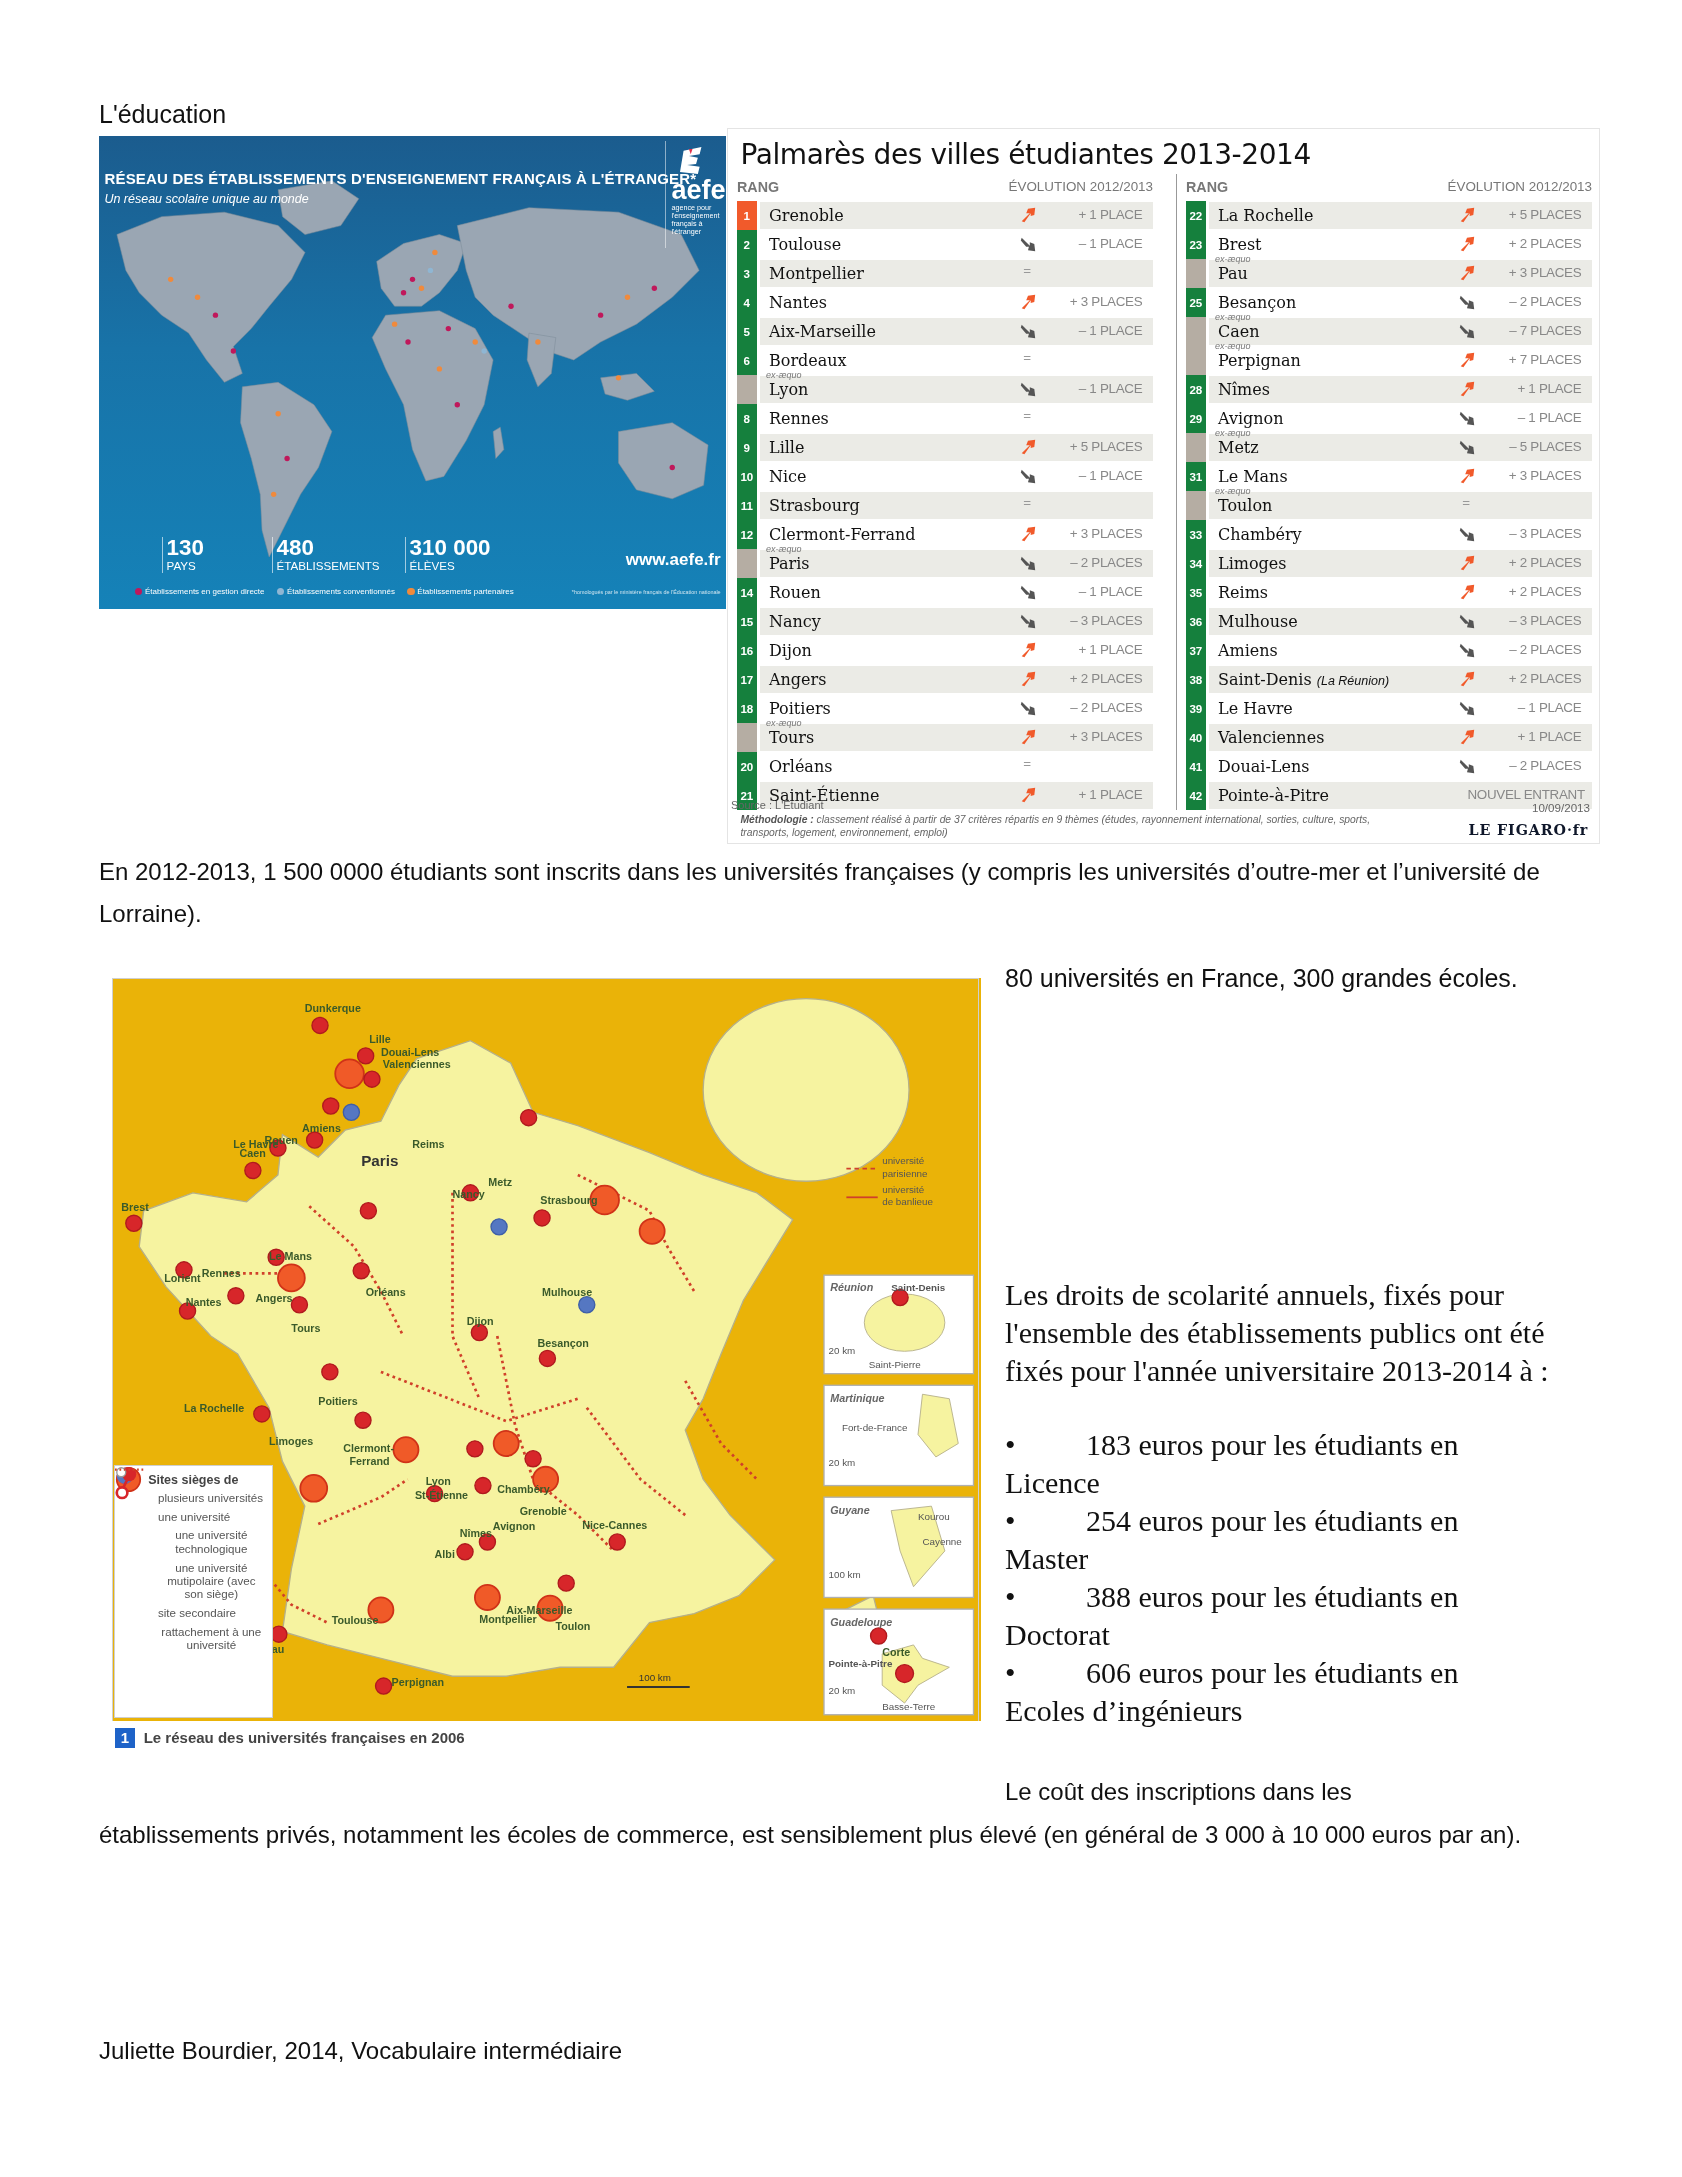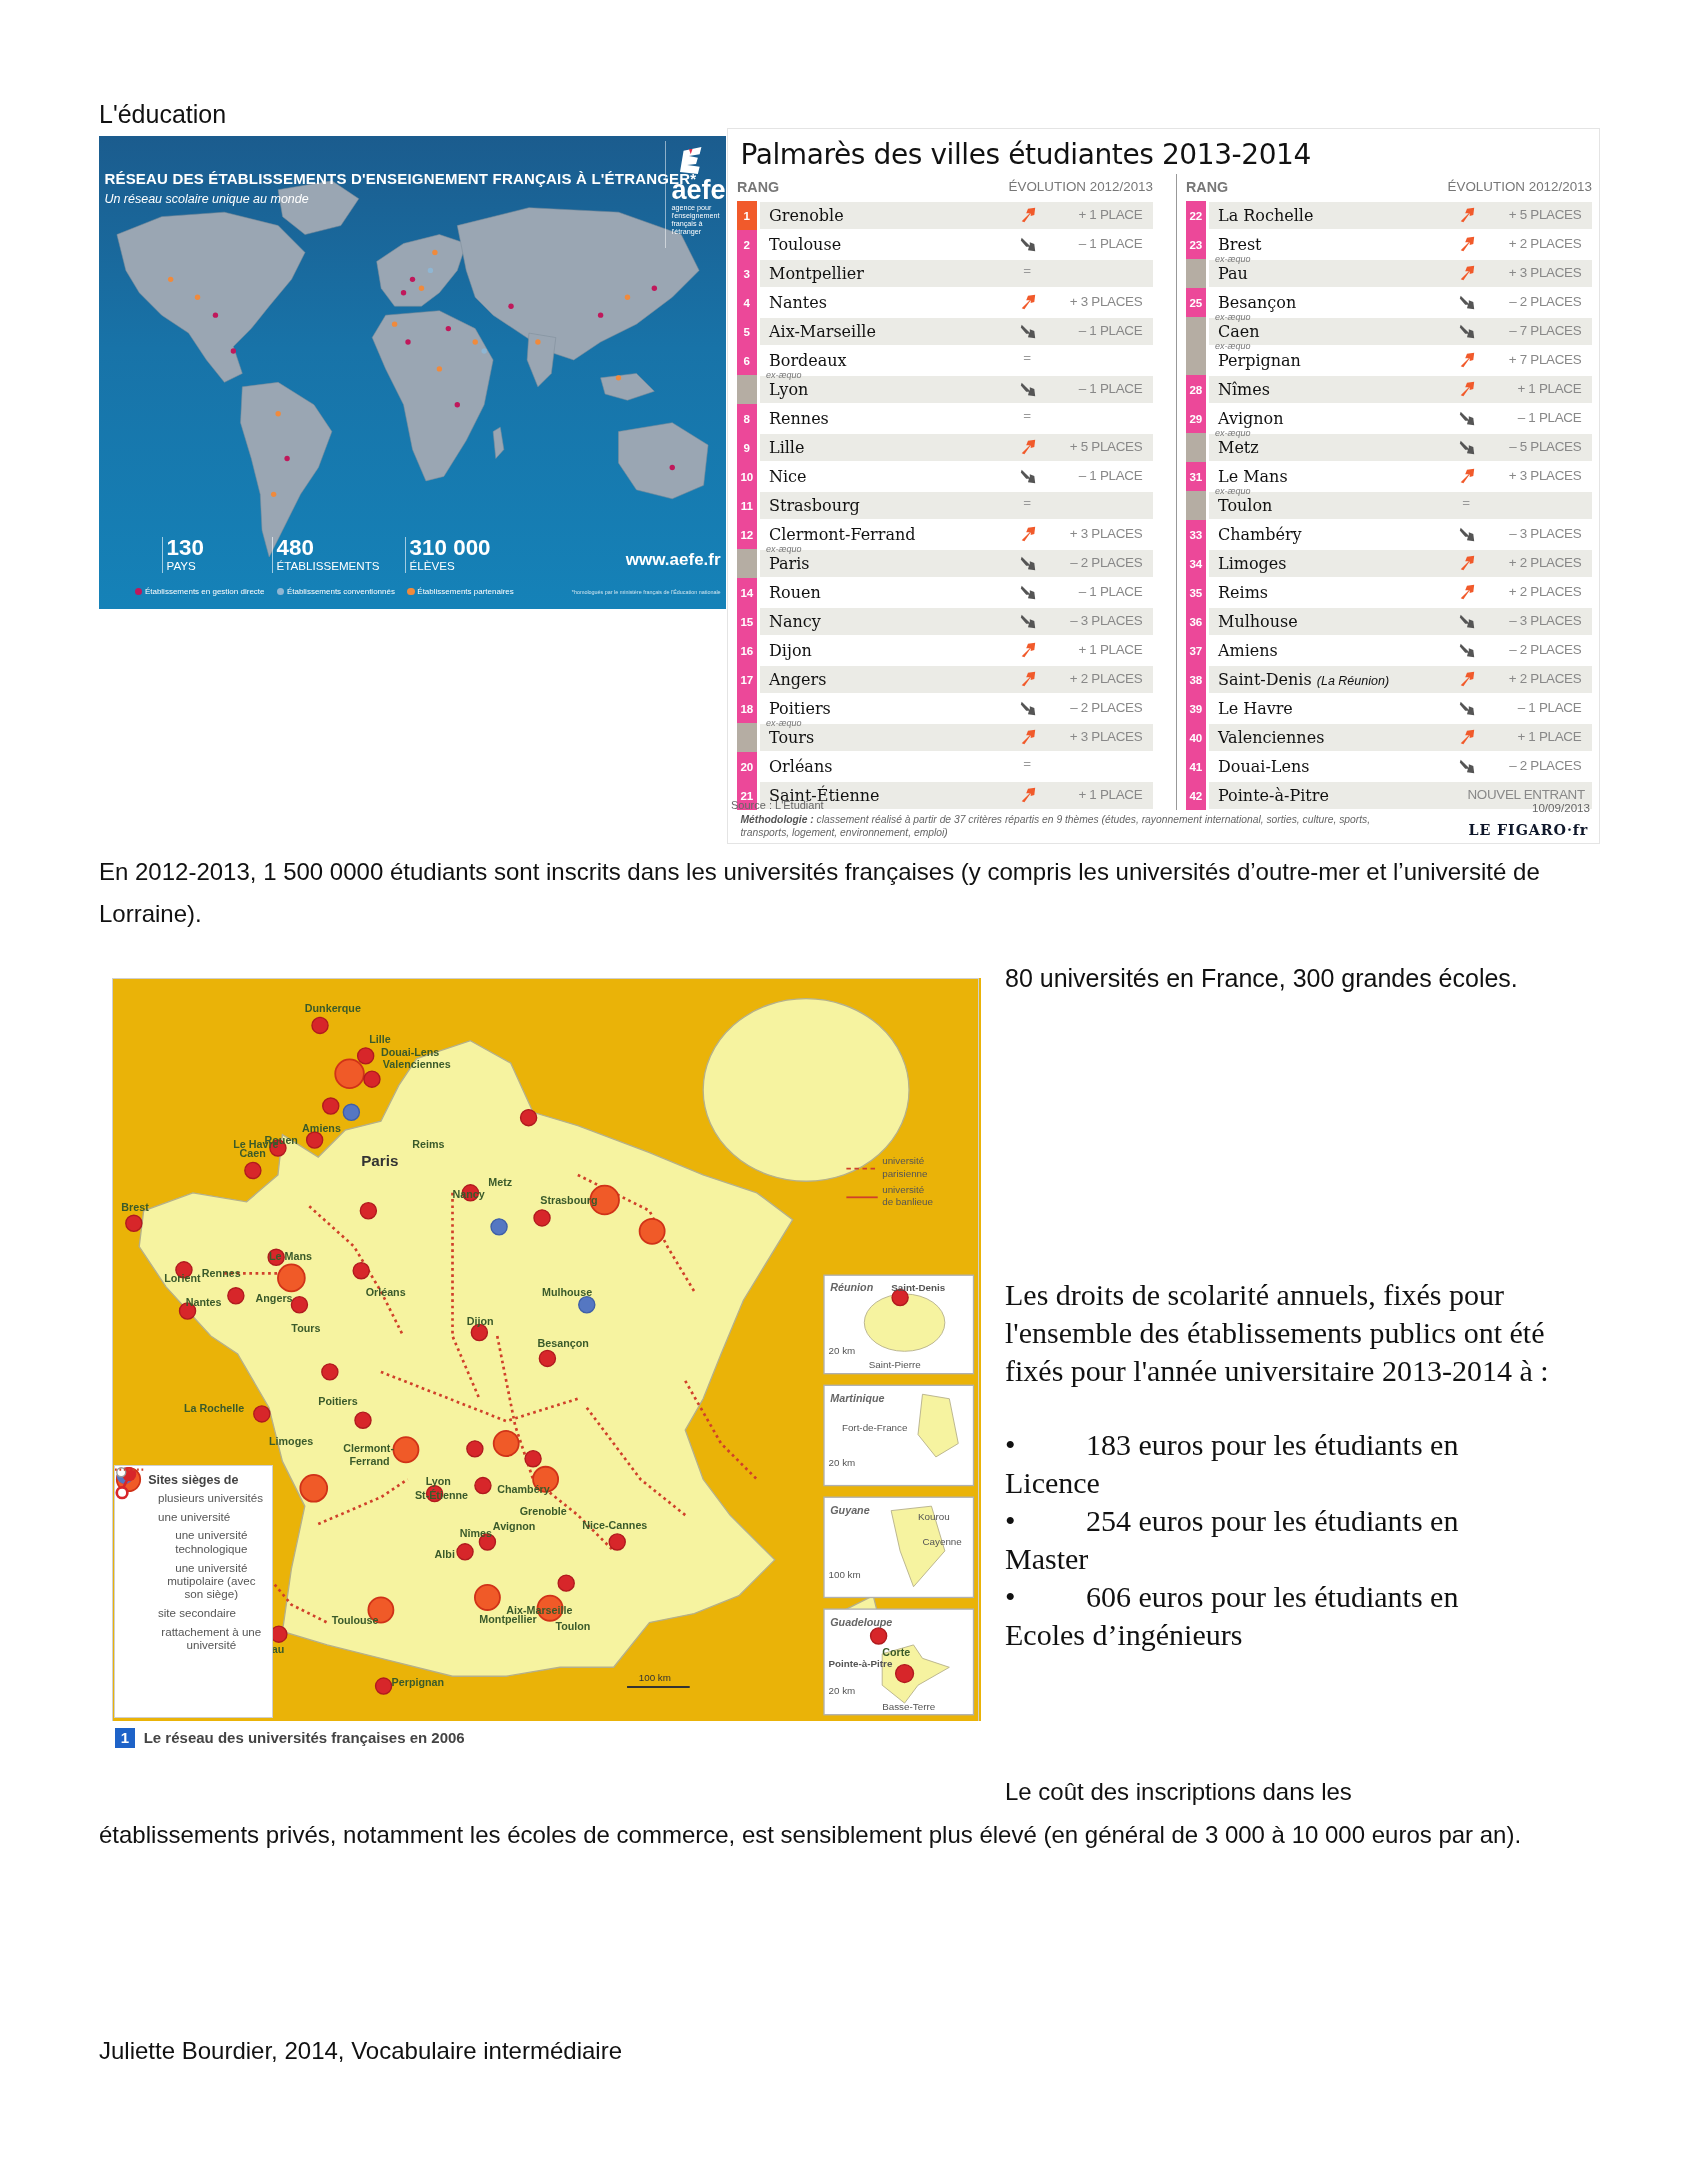--- a/index.html
+++ b/index.html
@@ -32,21 +32,21 @@
   #palmares .ptitle { position: absolute; left: 12.5px; top: 9px; font-size: 28px; color: #111; font-family: "DejaVu Sans", sans-serif; letter-spacing: -0.4px; }
   .col { position: absolute; top: 45px; width: 416px; }
   .col.left { left: 9px; }
   .col.right { left: 448px; border-left: 1.8px solid #999; padding-left: 9px; }
   .colhead { height: 27px; position: relative; }
   .colhead .rang { position: absolute; left: 0; top: 5.4px; font-size: 14.3px; font-weight: bold; color: #777; }
   .colhead .evo { position: absolute; right: 0; top: 5.4px; font-size: 13.4px; color: #777; padding-left: 39px; }
   .row { position: relative; height: 29px; }
   .row.shade .bg { background: #ebebe6; }
   .row .bg { position: absolute; left: 23px; right: 0; top: 0.9px; bottom: 0.9px; }
-  .row .rk { position: absolute; left: 0; top: 0; width: 19.7px; height: 29px; background: #ec4899; color: #fff;
+  .row .rk { position: absolute; left: 0; top: 0; width: 19.7px; height: 29px; background: #15803d; color: #fff;
     font-size: 11.6px; font-weight: bold; text-align: center; line-height: 29px; }
   .row .rk.first { background: #f15a2b; }
   .row .rk.cont { background: #b5ada3; }
   .row .city { position: absolute; left: 32px; top: 5.4px; font-size: 16px; font-family: "DejaVu Serif", serif; color: #111; }
   .row .city i { font-family: "Liberation Sans", sans-serif; font-size: 12.5px; }
   .row .exq { position: absolute; left: 29px; top: -5.4px; font-size: 9px; font-style: italic; color: #777; }
   .row .arrow { position: absolute; right: 116px; top: 5.4px; width: 18px; height: 18px; }
   .row .eq { position: absolute; right: 122px; top: 3.6px; font-size: 13.4px; color: #999; }
   .row .chg { position: absolute; right: 10.7px; top: 6.3px; font-size: 13.4px; color: #888; letter-spacing: -0.3px; }
   .row .chg.wide { right: 7.2px; }
@@ -798,20 +798,21 @@
 
 <div id="right-text">
   <div class="rp">80 universités en France, 300 grandes écoles.</div>
 </div>
 
 <div id="fees">
   <div class="intro">Les droits de scolarité annuels, fixés pour l'ensemble des établissements publics ont été fixés pour l'année universitaire 2013-2014 à :</div>
   <ul>
     <li><span class="b">•</span><span>183 euros pour les étudiants en</span><br><span>Licence</span></li>
     <li><span class="b">•</span><span>254 euros pour les étudiants en</span><br><span>Master</span></li>
+    <li><span class="b">•</span><span>388 euros pour les étudiants en</span><br><span>Doctorat</span></li>
     <li><span class="b">•</span><span>606 euros pour les étudiants en</span><br><span>Ecoles d’ingénieurs</span></li>
   </ul>
 </div>
 
 <div class="p" id="p-cout1">Le coût des inscriptions dans les</div>
 <div class="p" id="p-cout2">établissements privés, notamment les écoles de commerce, est sensiblement plus élevé (en général de 3 000 à 10 000 euros par an).</div>
 
 <div id="footer">Juliette Bourdier, 2014, Vocabulaire intermédiaire</div>
 
 

